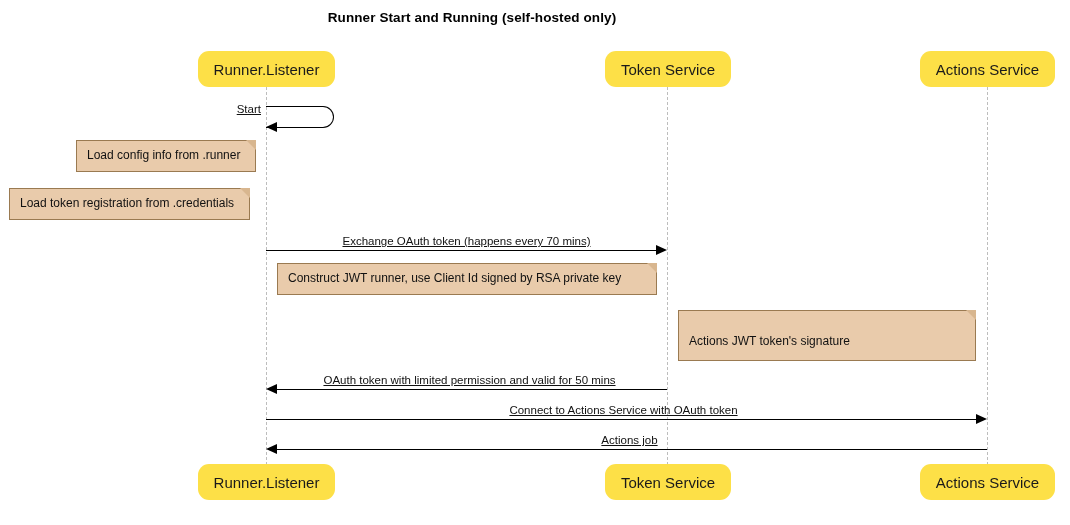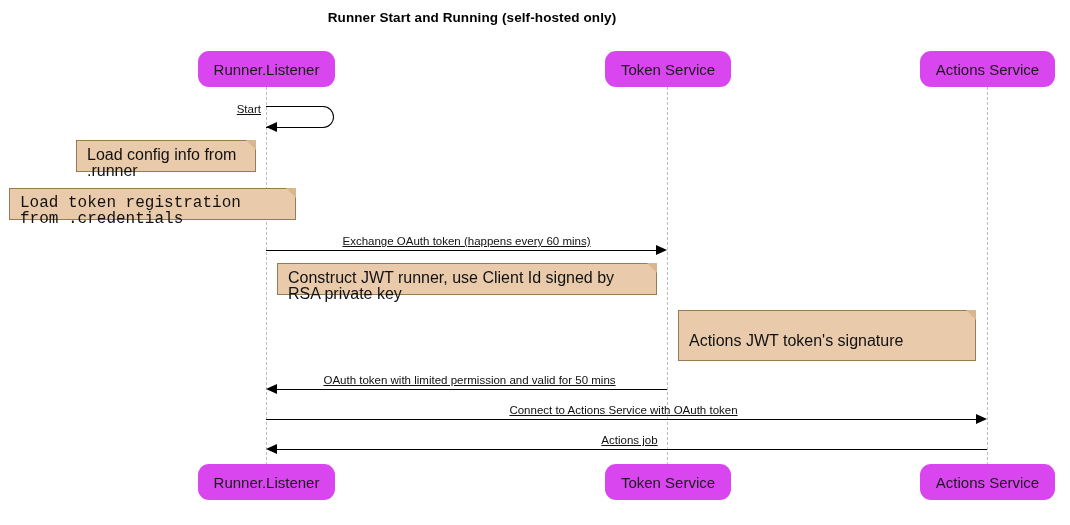--- a/index.html
+++ b/index.html
@@ -24,21 +24,21 @@
     text-align: center;
     font-size: 13.5px;
     font-weight: bold;
     color: #000000;
     letter-spacing: 0.1px;
   }
 
   
   .participant {
     position: absolute;
-    background: #d946ef;
+    background: #fde047;
     border-radius: 11px;
     display: flex;
     align-items: center;
     justify-content: center;
     font-size: 15px;
     color: #1a1a1a;
     box-sizing: border-box;
     height: 36px;
   }
 
@@ -83,21 +83,21 @@
     background: transparent;
     box-sizing: border-box;
   }
 
   
   .note {
     position: absolute;
     background: #e9cbab;
     border: 1px solid #9a7a51;
     box-sizing: border-box;
-    font-size: 16px;
+    font-size: 12px;
     color: #111111;
     padding: 6px 10px 14px 10px;
     line-height: 16px;
   }
   .note .fold {
     position: absolute;
     top: -1px;
     right: -1px;
     width: 0;
     height: 0;
@@ -127,26 +127,26 @@
 
 <div class="msg-label" style="left:206px; top:103px; width:55px; text-align:right;">Start</div>
 <div class="self-loop" style="left:266px; top:106px; width:68px; height:22px;"></div>
 <div class="arrow-head arrow-left" style="left:266px; top:122px;"></div>
 
 <div class="note" style="left:76px; top:140px; width:180px; height:32px;">
   <span class="fold"></span>
   <span class="note-text">Load config info from .runner</span>
 </div>
 
-<div class="note" style="left:9px; top:188px; width:287px; height:32px;font-family:Liberation Mono, monospace;">
+<div class="note" style="left:9px; top:188px; width:241px; height:32px;">
   <span class="fold"></span>
   <span class="note-text">Load token registration from .credentials</span>
 </div>
 
-<div class="msg-label" style="left:266px; top:235px; width:401px;">Exchange OAuth token (happens every 60 mins)</div>
+<div class="msg-label" style="left:266px; top:235px; width:401px;">Exchange OAuth token (happens every 70 mins)</div>
 <div class="msg-line" style="left:266px; top:250px; width:394px;"></div>
 <div class="arrow-head arrow-right" style="left:656px; top:245px;"></div>
 
 <div class="note" style="left:277px; top:263px; width:380px; height:32px;">
   <span class="fold"></span>
   <span class="note-text">Construct JWT runner, use Client Id signed by RSA private key</span>
 </div>
 
 <div class="note" style="left:678px; top:310px; width:298px; height:51px;">
   <span class="fold"></span>

